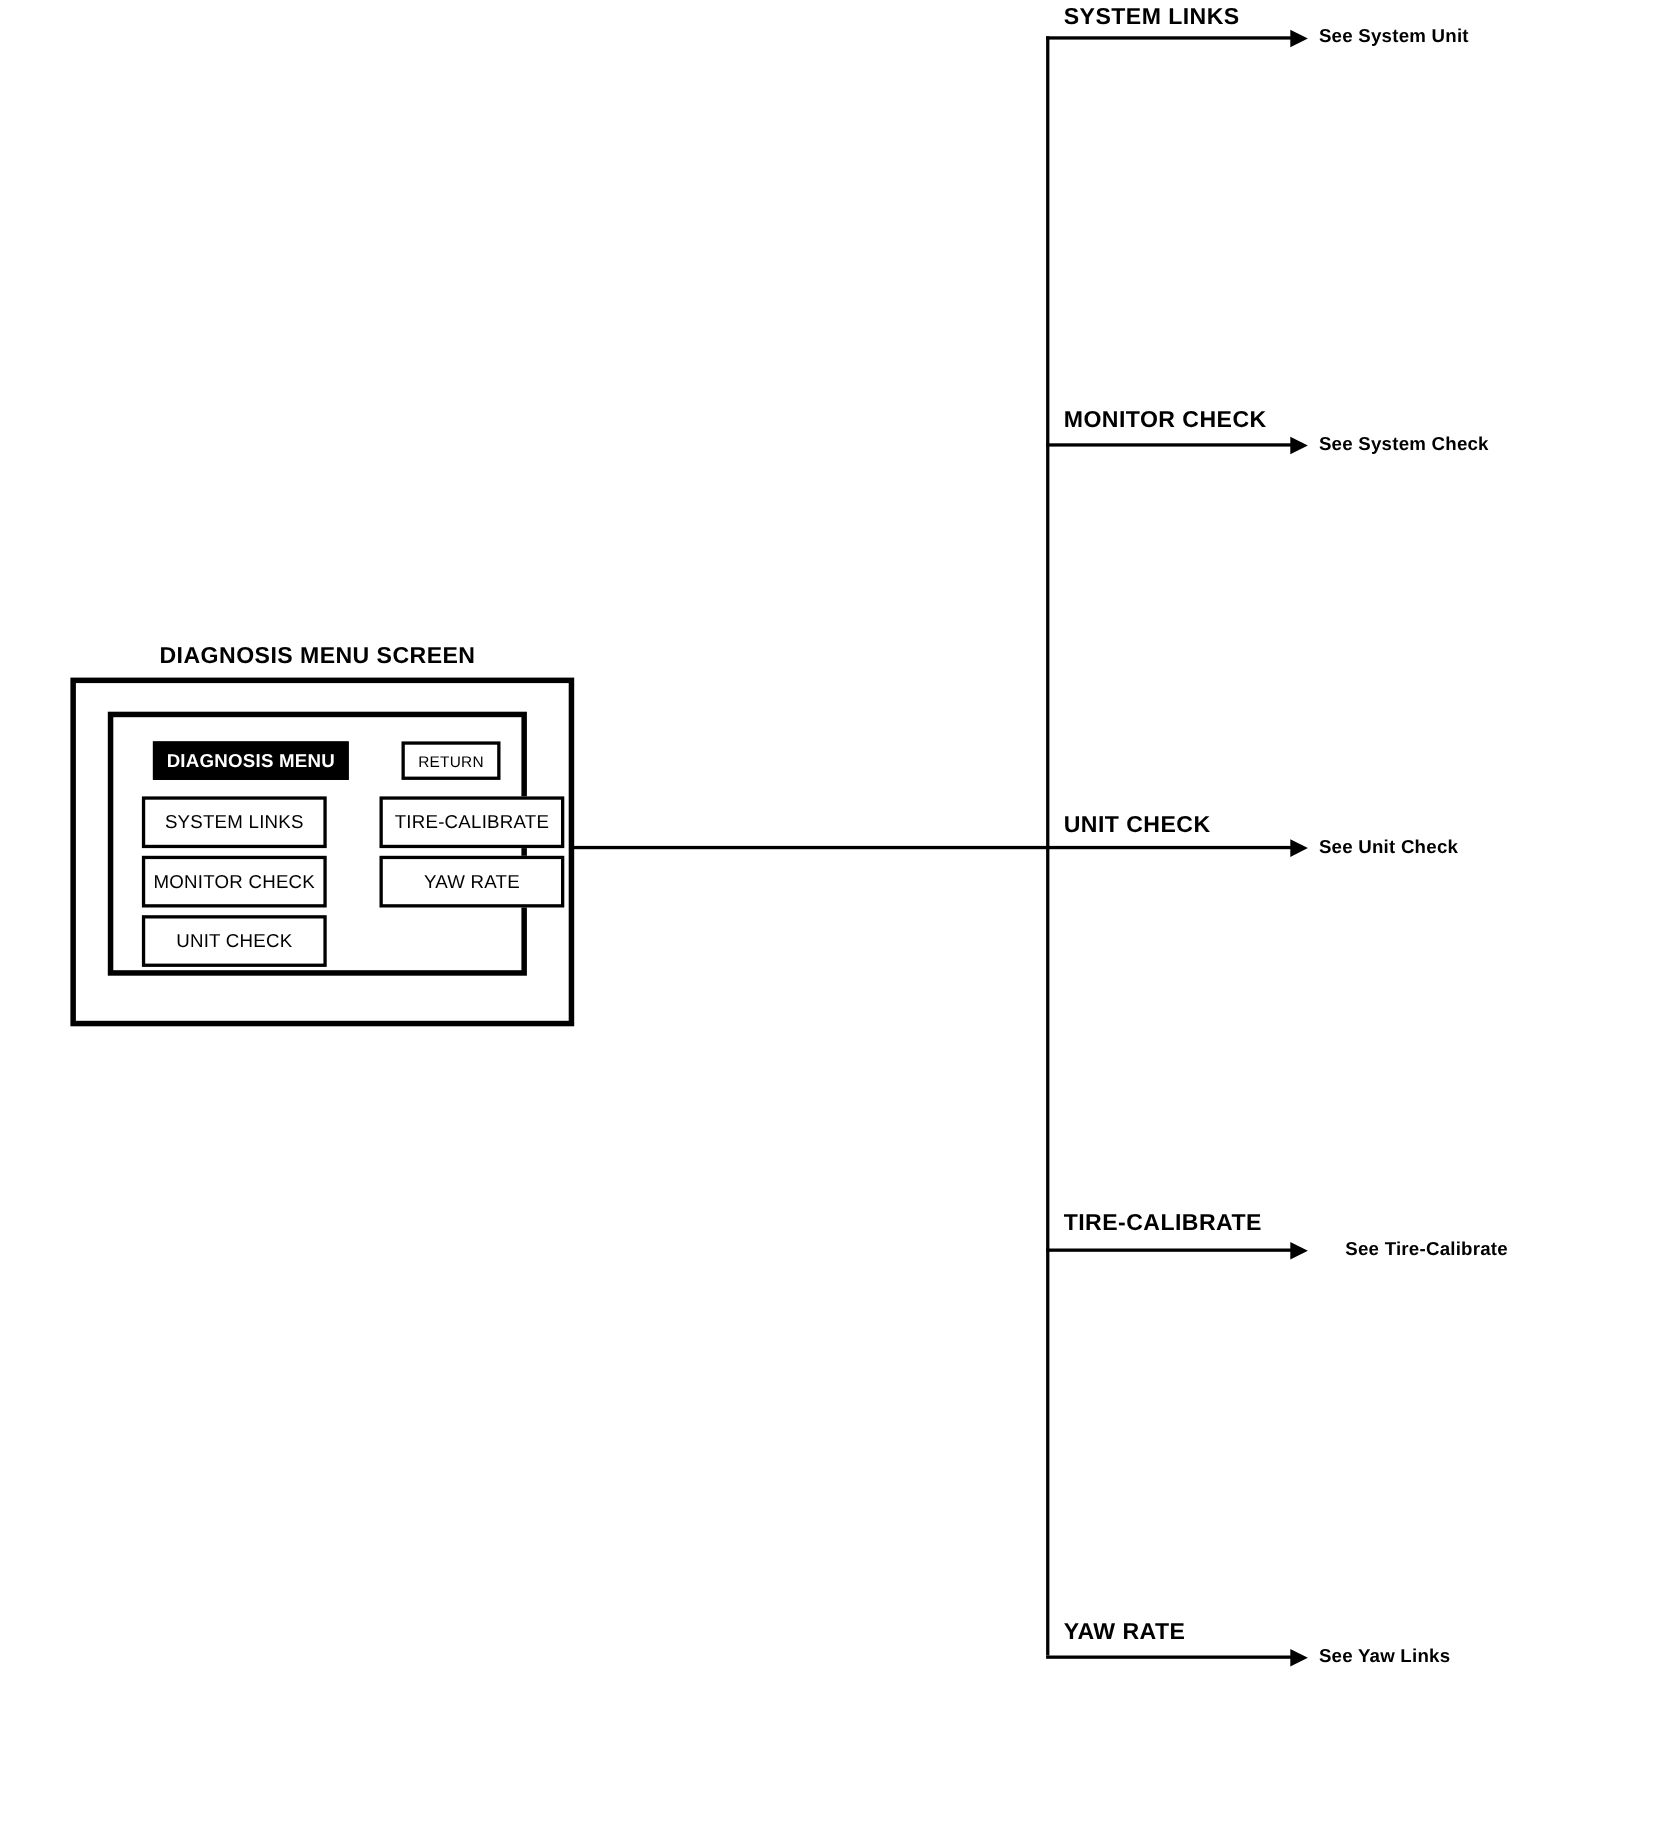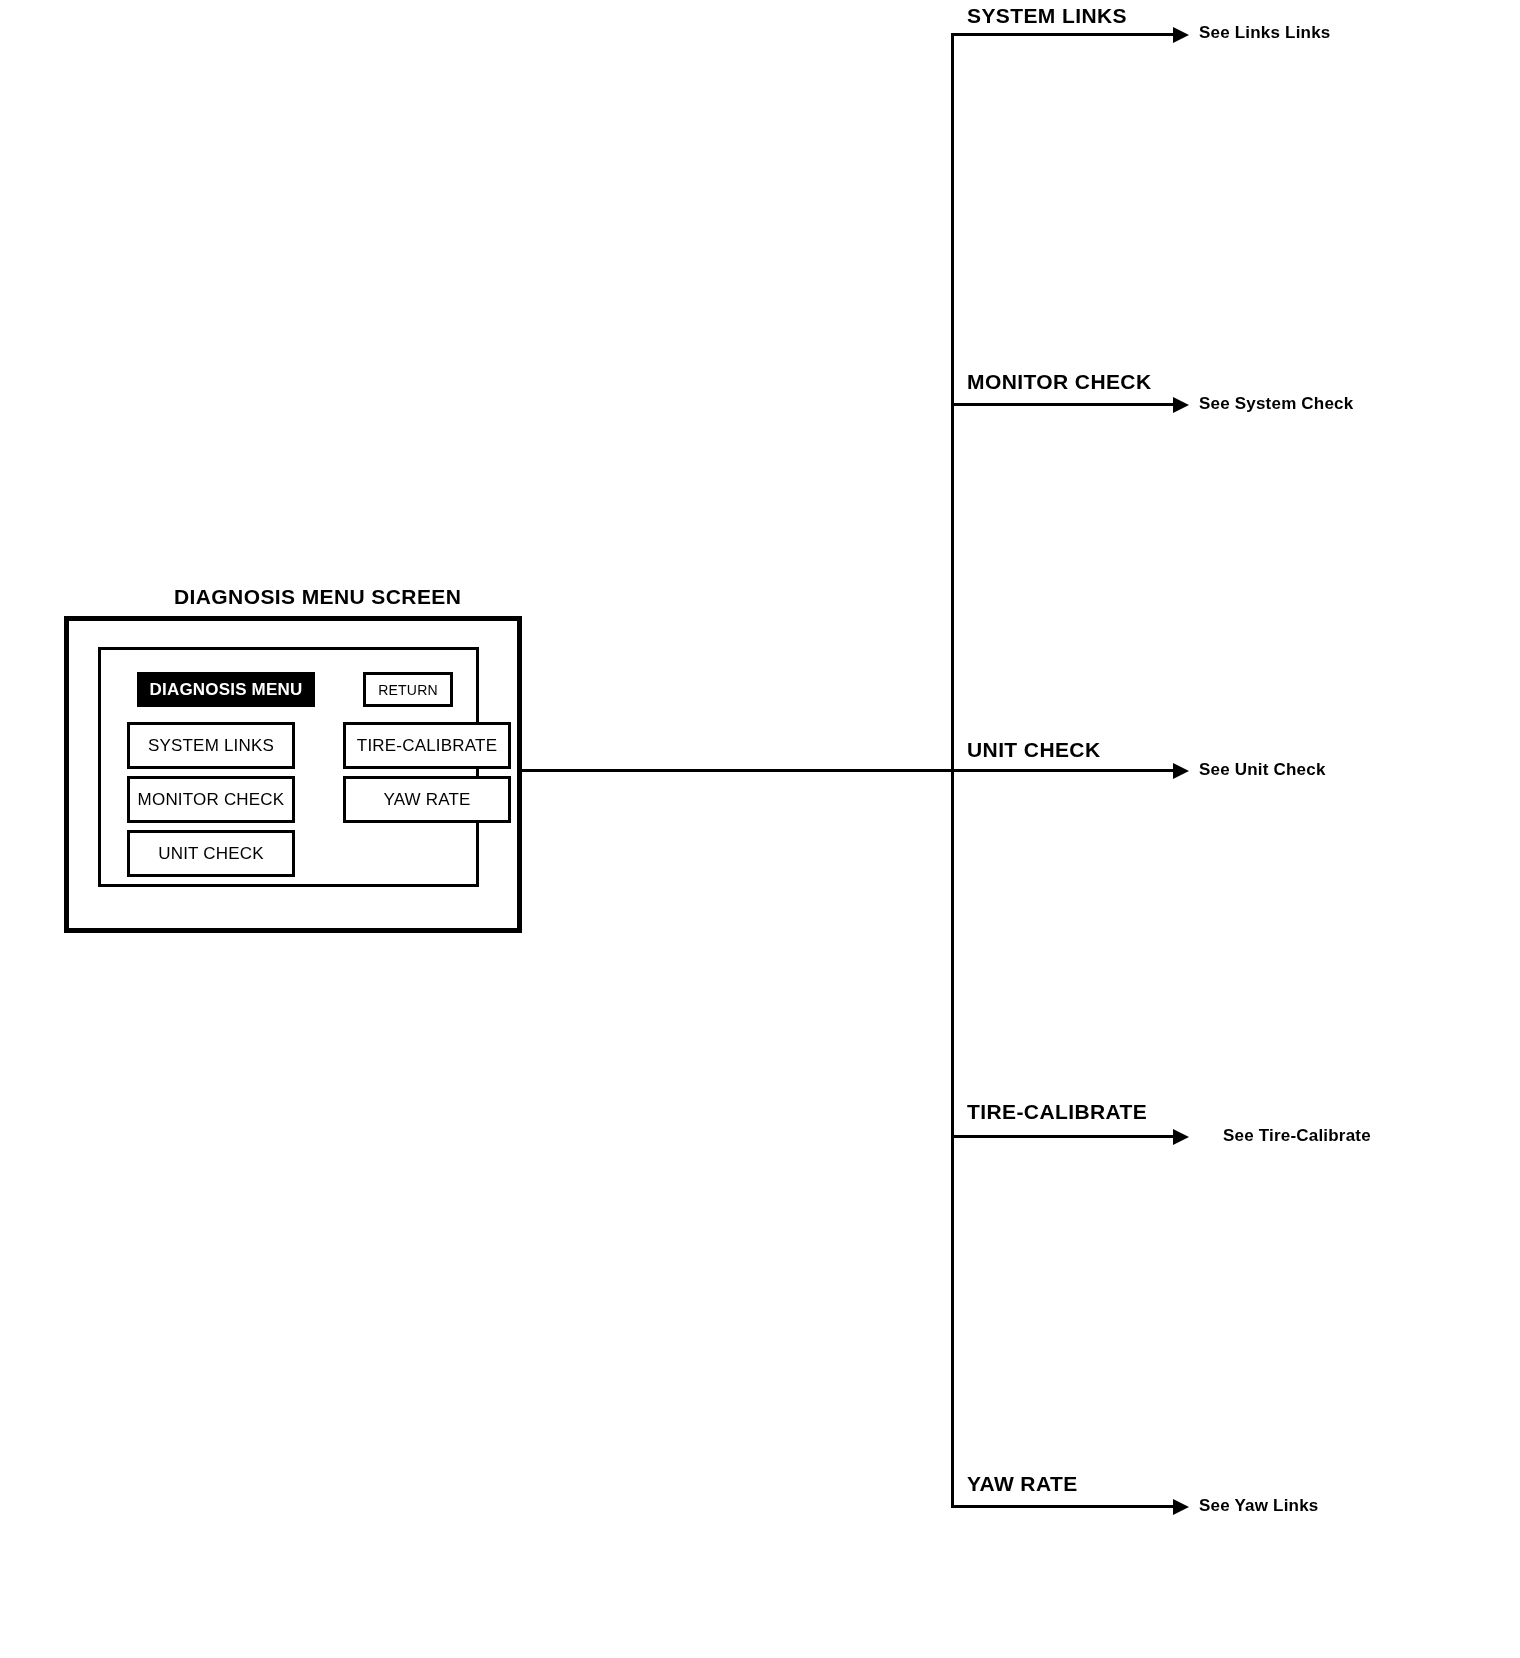--- a/index.html
+++ b/index.html
@@ -21,39 +21,38 @@
 
   
   .screen-title {
     position: absolute;
     left: 145px;
     top: 585px;
     font-size: 21px;
     font-weight: bold;
     letter-spacing: 0.4px;
     white-space: nowrap;
-    margin-left: 29px;
   }
   .screen-outer {
     position: absolute;
     left: 64px;
     top: 616px;
     width: 458px;
     height: 317px;
     border: 5px solid #000;
     box-sizing: border-box;
     background: #fff;
   }
   .screen-inner {
     position: absolute;
     left: 29px;
     top: 26px;
     width: 381px;
     height: 240px;
-    border: 3px solid #000000;
+    border: 5px solid #000000;
     box-sizing: border-box;
     background: #fff;
   }
 
   .btn {
     position: absolute;
     box-sizing: border-box;
     border: 3px solid #000;
     background: #fff;
     display: flex;
@@ -175,21 +174,21 @@
     </div>
   </div>
 
 
   <div class="hline stem-h"></div>
   <div class="vline trunk"></div>
 
   <div class="branch-label" style="left:967px; top:4px;">SYSTEM LINKS</div>
   <div class="branch-arrow" style="left:951px; top:33px; width:224px;"></div>
   <div class="arrow-head" style="left:1173px; top:27px;"></div>
-  <div class="dest-label" style="left:1199px; top:23px;">See Links Links</div>
+  <div class="dest-label" style="left:1199px; top:23px;">See System Unit</div>
 
   <div class="branch-label" style="left:967px; top:370px;">MONITOR CHECK</div>
   <div class="branch-arrow" style="left:951px; top:403px; width:224px;"></div>
   <div class="arrow-head" style="left:1173px; top:397px;"></div>
   <div class="dest-label" style="left:1199px; top:394px;">See System Check</div>
 
   <div class="branch-label" style="left:967px; top:738px;">UNIT CHECK</div>
   <div class="branch-arrow" style="left:951px; top:769px; width:224px;"></div>
   <div class="arrow-head" style="left:1173px; top:763px;"></div>
   <div class="dest-label" style="left:1199px; top:760px;text-align:right;">See Unit Check</div>

